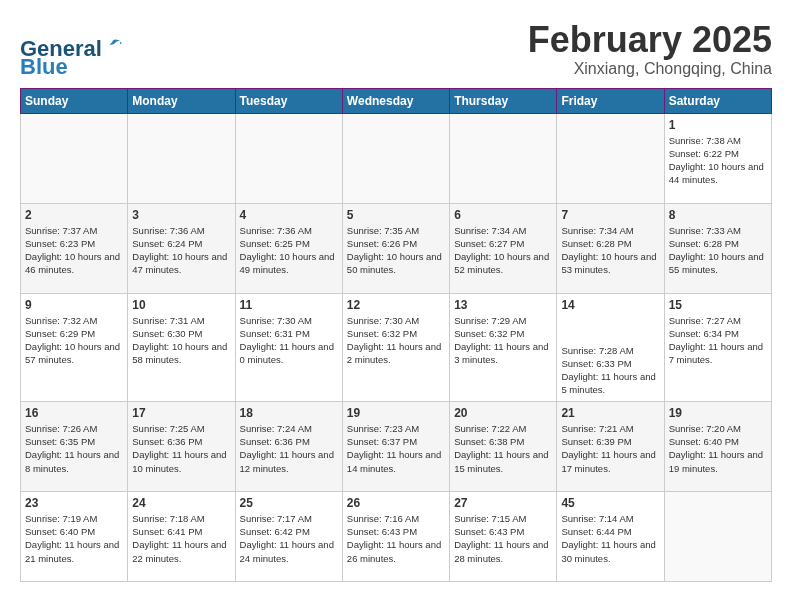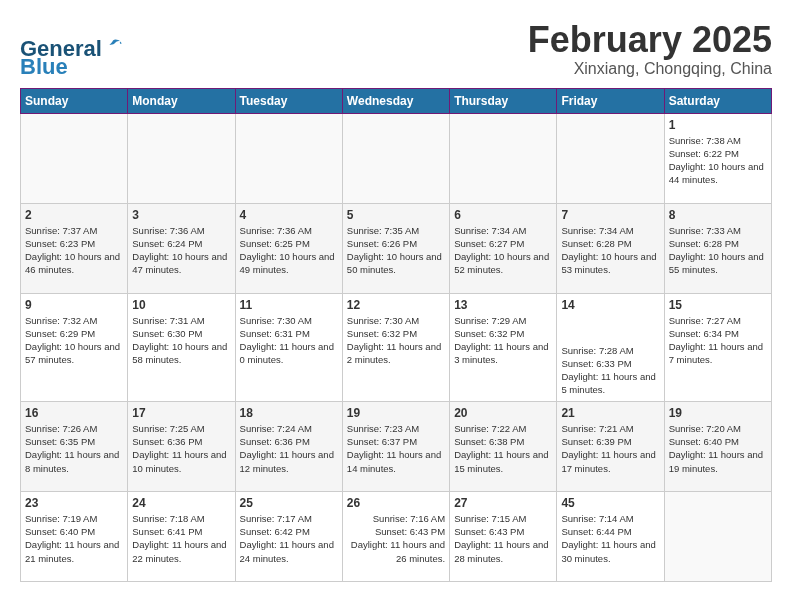--- a/index.html
+++ b/index.html
@@ -282,21 +282,21 @@
 Daylight: 11 hours and 22 minutes.</div>
         </td>
         <td>
           <span class="day-number">25</span>
           <div class="day-info" style="white-space: pre-wrap;">Sunrise: 7:17 AM
 Sunset: 6:42 PM
 Daylight: 11 hours and 24 minutes.</div>
         </td>
         <td>
           <span class="day-number">26</span>
-          <div class="day-info" style="white-space: pre-wrap; text-align: right;">Sunrise: 7:16 AM
+          <div class="day-info" style="white-space: pre-wrap;">Sunrise: 7:16 AM
 Sunset: 6:43 PM
 Daylight: 11 hours and 26 minutes.</div>
         </td>
         <td>
           <span class="day-number">27</span>
           <div class="day-info" style="white-space: pre-wrap;">Sunrise: 7:15 AM
 Sunset: 6:43 PM
 Daylight: 11 hours and 28 minutes.</div>
         </td>
         <td>

